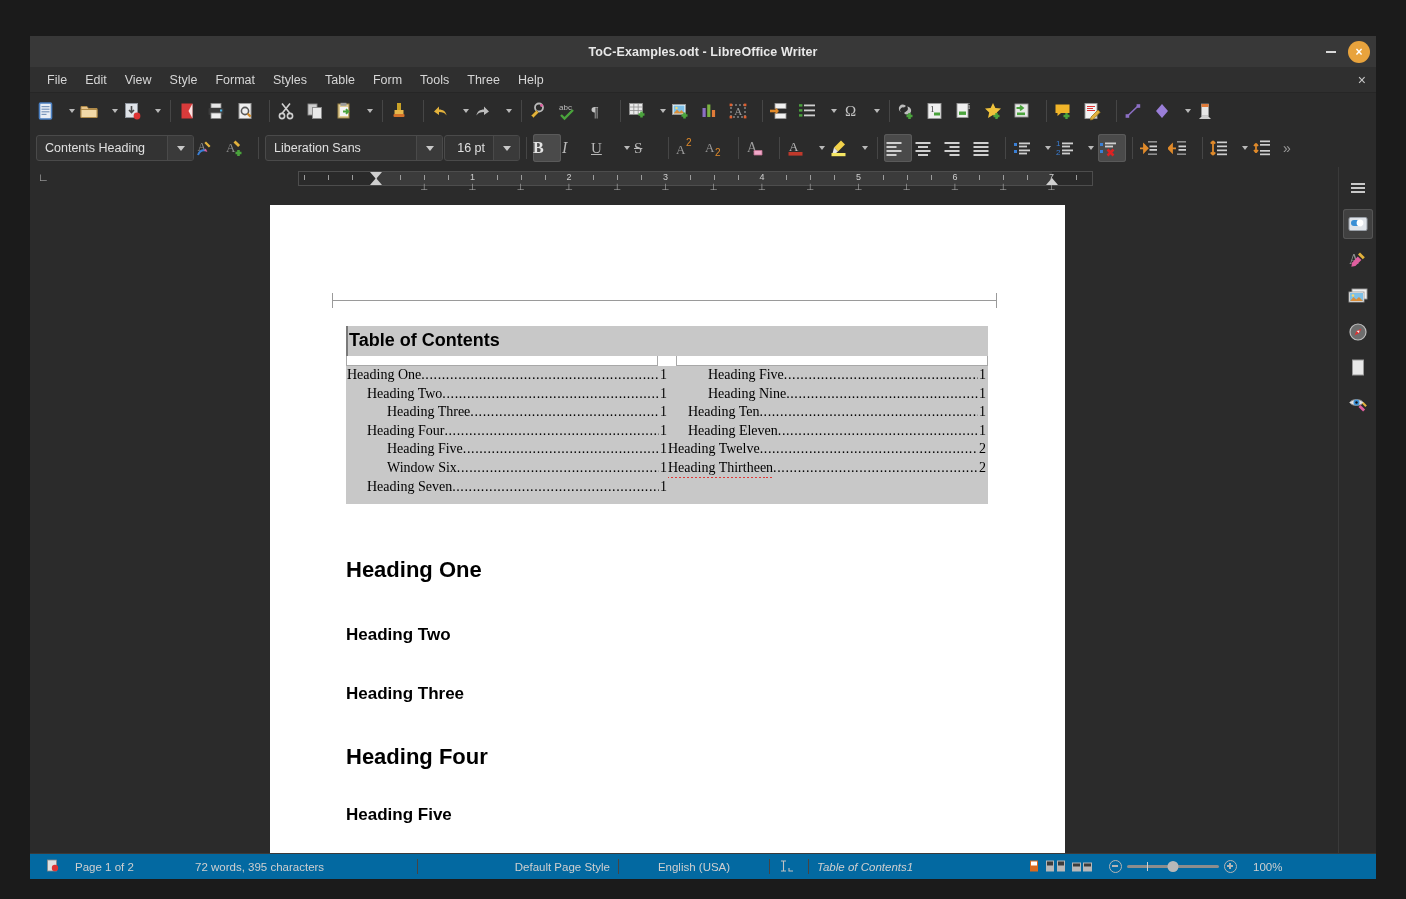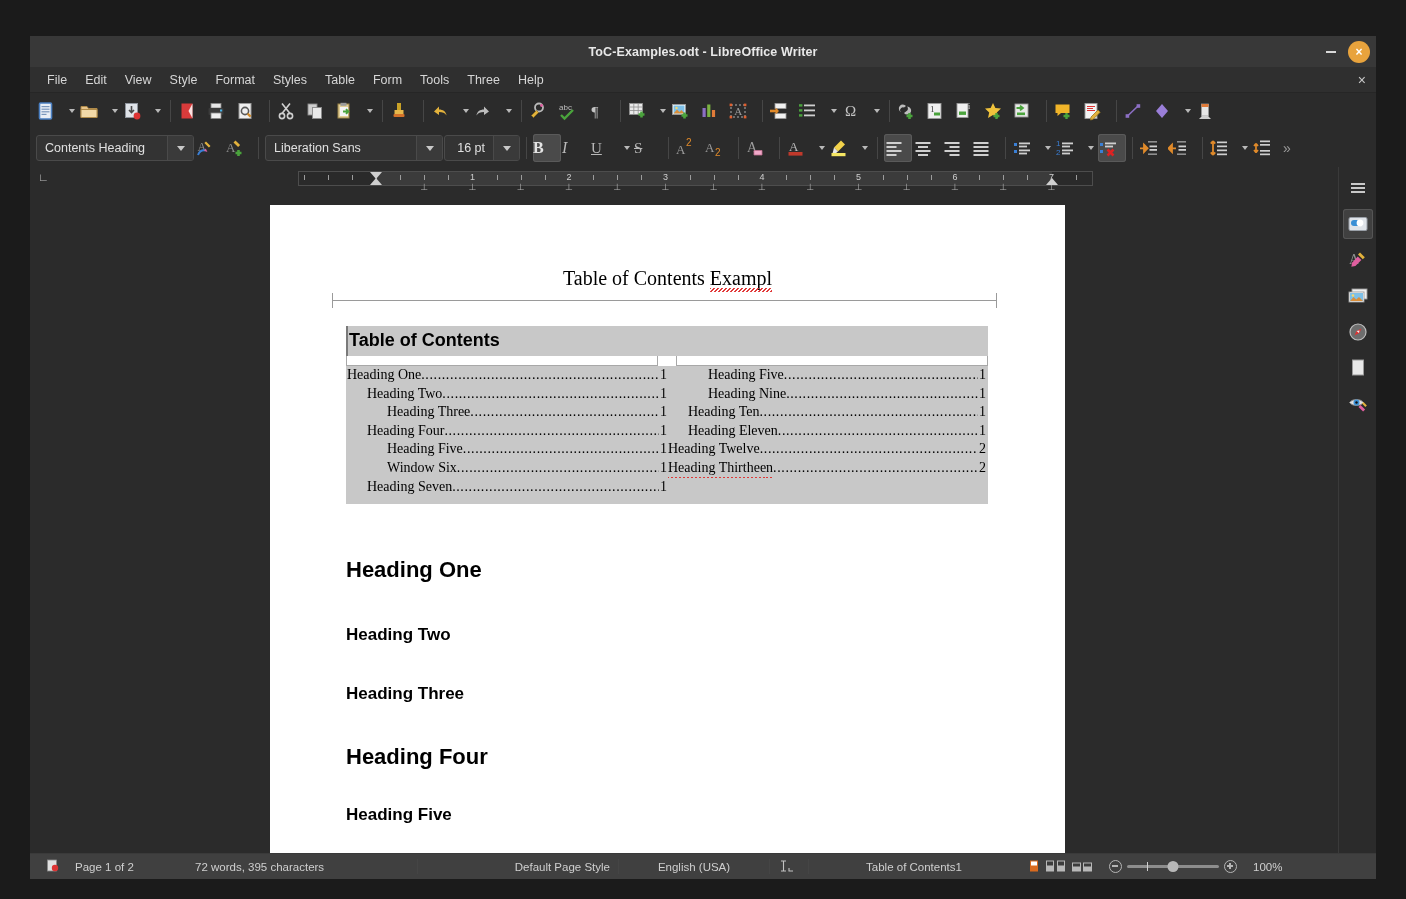--- a/index.html
+++ b/index.html
@@ -224,21 +224,21 @@
     padding-top: 6px; gap: 6px; z-index: 4;
   }
   .sbbtn {
     width: 30px; height: 30px; border-radius: 3px;
     display: flex; align-items: center; justify-content: center;
   }
   .sbbtn.active { background: #404040; box-shadow: inset 0 0 0 1px #555; }
 
   
   .statusbar {
-    height: 26px; background: #404040; border-top: 1px solid #3a3a3a;
+    height: 26px; background: #0369a1; border-top: 1px solid #3a3a3a;
     display: flex; align-items: center; color: #cfcfcf; font-size: 11.5px;
     flex: 0 0 26px; padding: 0 8px;
   }
   .st { padding: 0 8px; white-space: nowrap; }
   .stsep { width: 1px; height: 15px; background: #454545; }
   .zoomslider { display: flex; align-items: center; gap: 5px; padding: 0 8px; }
   .zs-track { position: relative; width: 92px; height: 3px; background: #8d8d8d; border-radius: 2px; }
   .zs-mid { position: absolute; left: 22%; top: -3px; width: 1px; height: 9px; background: #cfcfcf; }
   .zs-knob { position: absolute; left: 50%; top: -4px; width: 11px; height: 11px;
              border-radius: 50%; background: #b8b8b8; transform: translateX(-50%); }
@@ -851,23 +851,20 @@
           <div class="tabmark" style="left: 752.5px;">⊥</div>
           <div class="indent-top" style="left: 77px;"></div>
           <div class="indent-bot" style="left: 77px;"></div>
           <div class="indent-bot" style="left: 752.5px;"></div>
         </div>
     </div>
 
     <div class="canvas">
       <div class="page">
 
-        <div class="doc-title">
-          <span>Table of Contents </span><span class="misspell">Exampl</span>
-        </div>
 
         <div class="sect-mark"></div>
 
         <div class="toc-block">
           <div class="toc-head">Table of Contents</div>
           <div class="toc-colmark">
             <span style="left:0;width:312px;"></span>
             <span style="left:330px;width:312px;"></span>
           </div>
           <div class="toc-cols">
@@ -1029,21 +1026,21 @@
     <div class="stsep"></div>
     <div class="st" style="min-width:150px;text-align:center;">English (USA)</div>
     <div class="stsep"></div>
     <div class="st">
       <svg width="22" height="14" viewBox="0 0 22 14">
           <path d="M3 2h5M5.5 2v10M3 12h5" stroke="#c2c2c2" stroke-width="1.1" fill="none"></path>
           <path d="M11 9v3h4" stroke="#c2c2c2" stroke-width="1.1" fill="none"></path>
         </svg>
     </div>
     <div class="stsep"></div>
-    <div class="st" style="min-width:210px;text-align:center;">Table of Contents1</div>
+    <div class="st" style="min-width:210px;text-align:left;font-style:italic;">Table of Contents1</div>
     <div class="viewicons">
       <div>
         <svg width="14" height="14" viewBox="0 0 14 14">
             <rect x="3" y="1.5" width="8" height="11" fill="#d96a1e"></rect>
             <rect x="4" y="2.5" width="6" height="4" fill="#fff"></rect>
           </svg>
       </div>
       <div>
         <svg width="22" height="14" viewBox="0 0 22 14">
             <rect x="1" y="1.5" width="8" height="11" fill="#b8b8b8"></rect>

